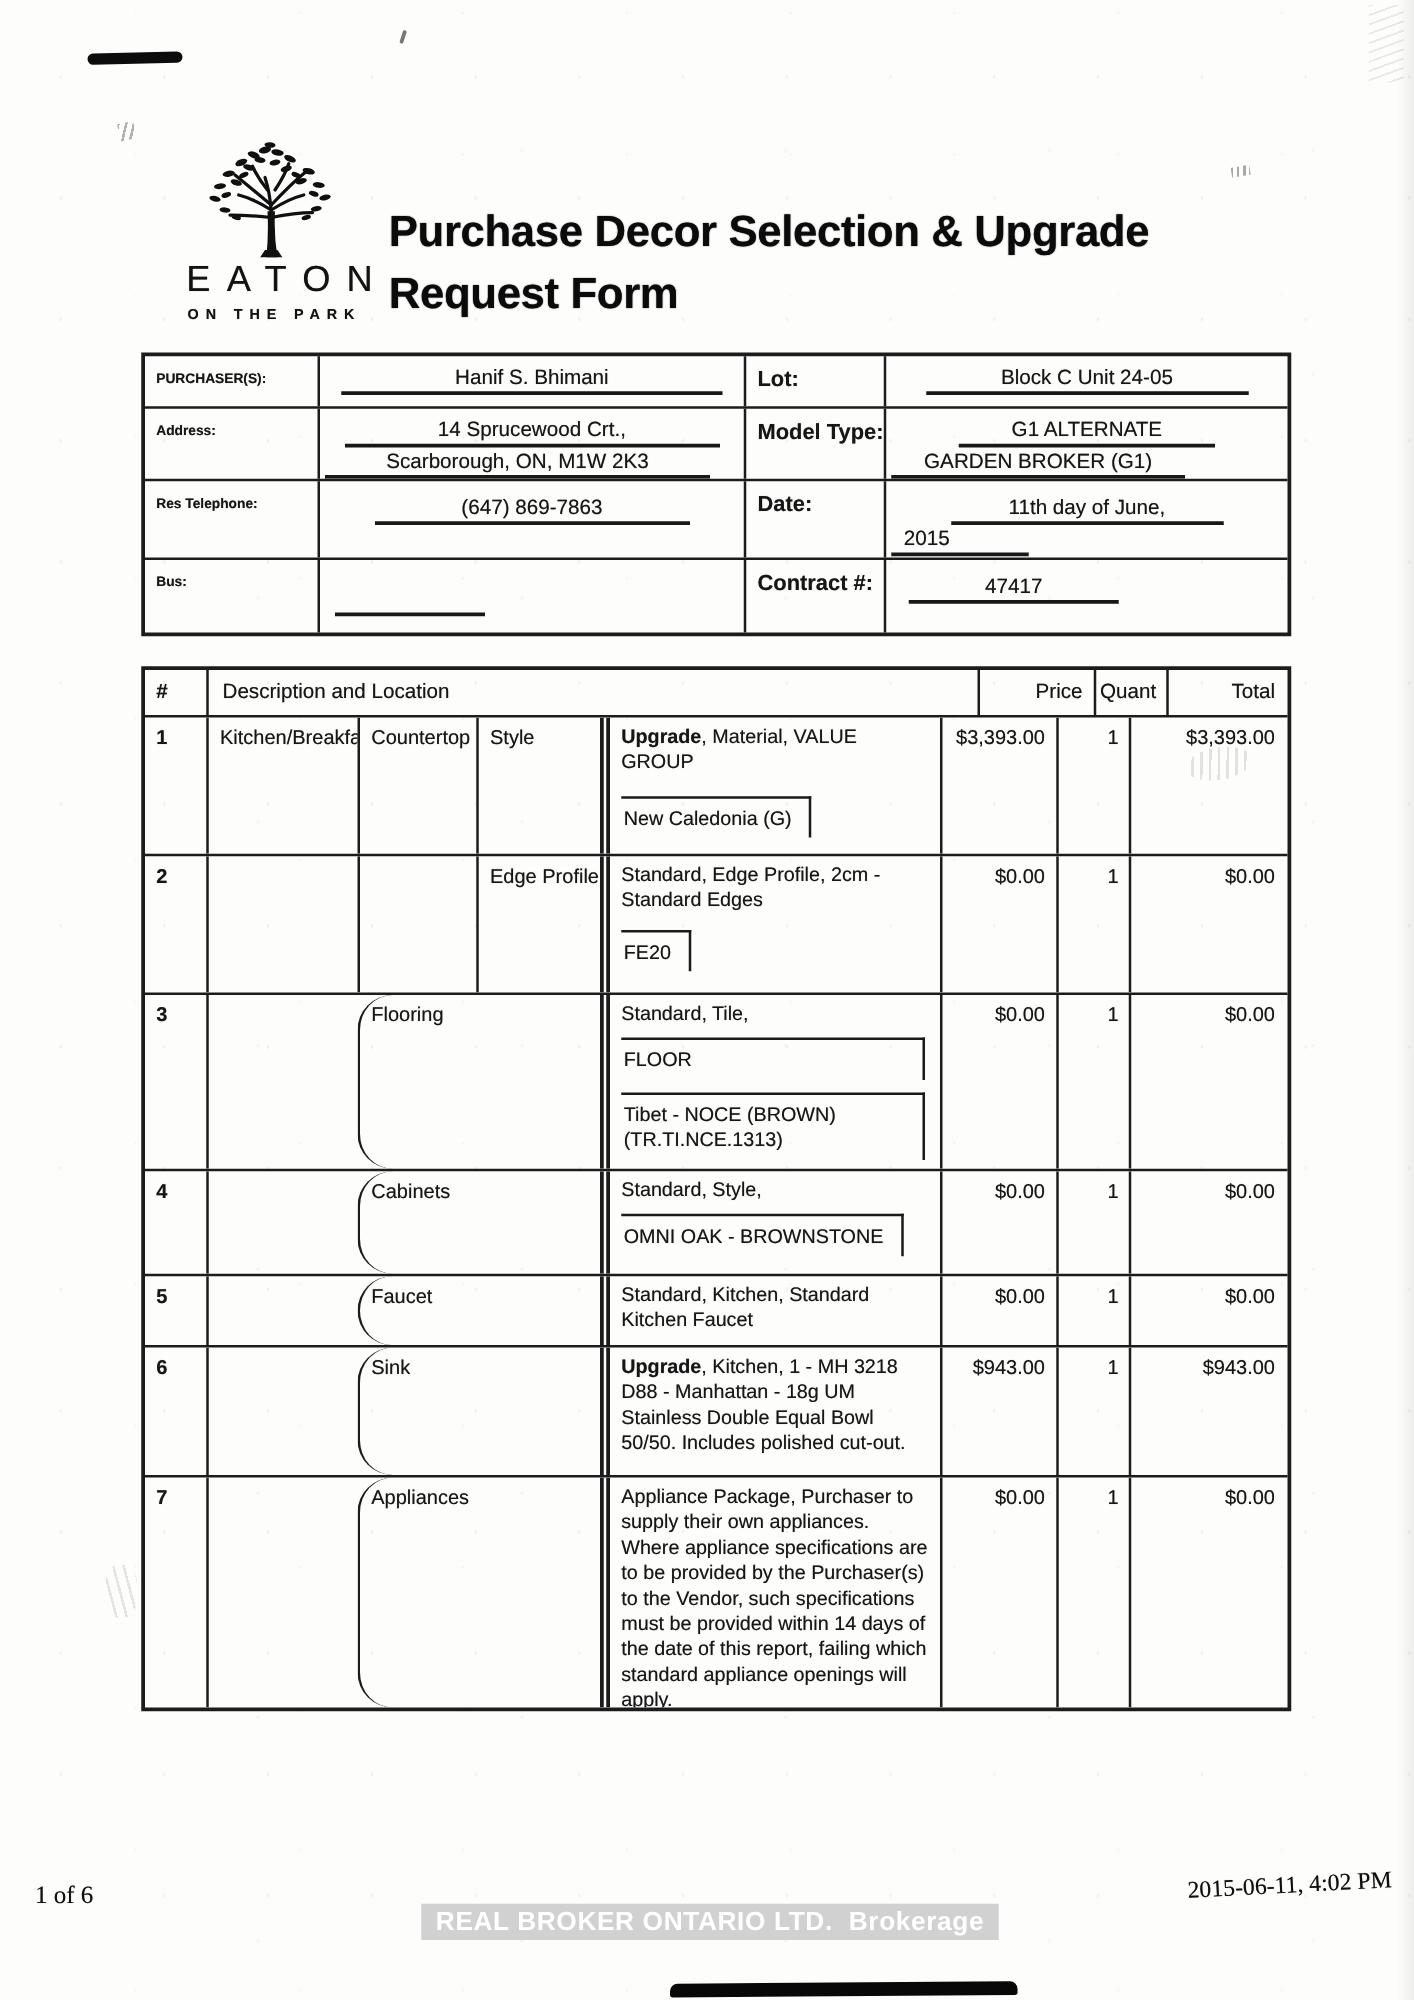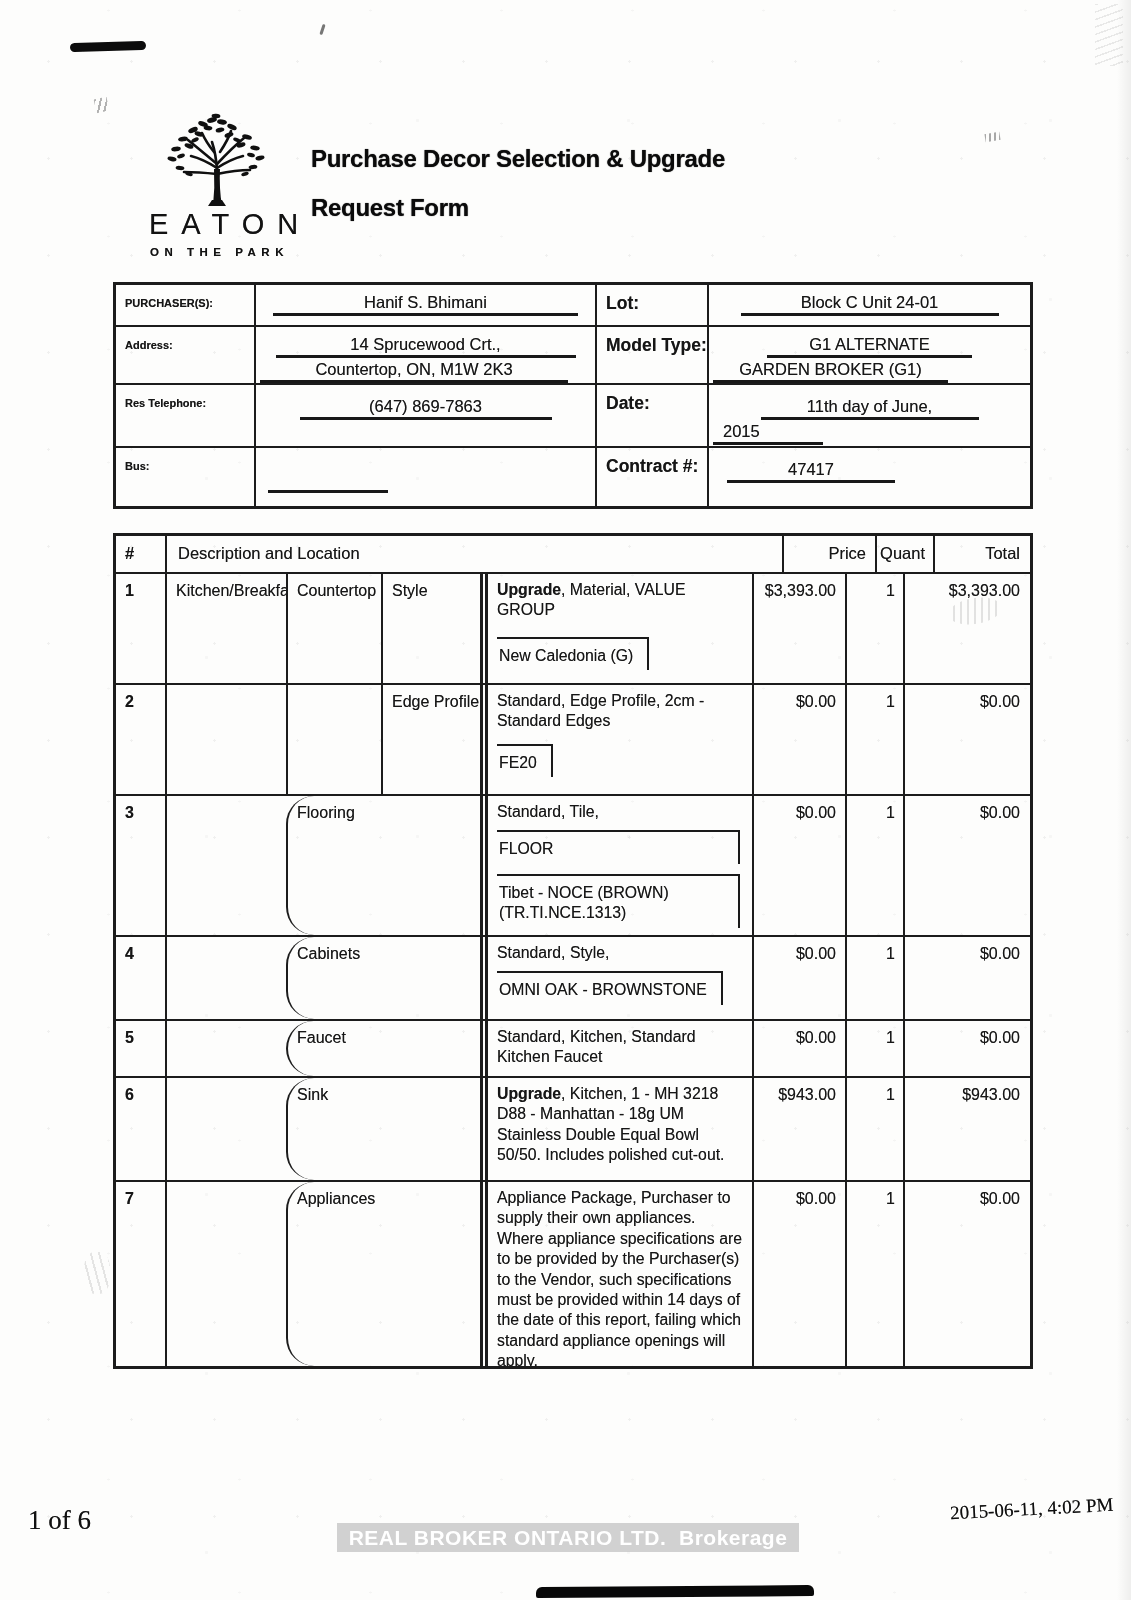--- a/index.html
+++ b/index.html
@@ -34,21 +34,21 @@
     background:repeating-linear-gradient(75deg,rgba(100,100,100,.32) 0 2px,transparent 2px 8px);}
   .art-corner{right:8px;top:4px;width:28px;height:62px;opacity:.55;
     background:repeating-linear-gradient(160deg,rgba(120,120,120,.28) 0 1.5px,transparent 1.5px 7px);}
   .art-bottombar{left:536px;top:1586px;width:278px;height:11px;background:#080808;border-radius:6px 6px 2px 2px;transform:rotate(-.4deg);}
 
   
   .logo{position:absolute;left:138px;top:112px;width:158px;text-align:center;}
   .logo svg{display:block;margin:0 auto;}
   .logo-name{font-size:29px;letter-spacing:13px;margin-left:11px;margin-top:2px;color:#121212;}
   .logo-tag{font-size:11.5px;font-weight:700;letter-spacing:5.5px;margin-left:5px;margin-top:5px;color:#121212;}
-  .title{position:absolute;left:311px;top:134px;width:720px;font-size:24px;font-weight:700;
+  .title{position:absolute;left:311px;top:161px;width:720px;font-size:35px;font-weight:700;
     line-height:49px;letter-spacing:-0.3px;color:#0b0b0b;text-shadow:0 0 1px rgba(0,0,0,.8);}
 
   
   .info-table{position:absolute;left:113px;top:282px;width:920px;box-sizing:border-box;
     border:3px solid #1c1c1c;}
   .irow{display:flex;border-top:2px solid #1c1c1c;box-sizing:border-box;}
   .irow:first-child{border-top:none;}
   .ic{box-sizing:border-box;border-left:2px solid #1c1c1c;padding:6px 0 0 9px;overflow:hidden;}
   .ic:first-child{border-left:none;}
   .ic.lbl{width:138px;font-weight:700;font-size:11px;line-height:24px;}
@@ -77,21 +77,21 @@
   .c-quant{width:58px;text-align:right;padding-right:8px;padding-left:0;}
   .c-total{flex:1;text-align:right;padding-right:10px;padding-left:0;}
   .th{font-weight:400;font-size:16.5px;}
   .th.c-num{font-weight:700;}
   .selbox{display:block;width:fit-content;border-top:2px solid #1a1a1a;border-right:2px solid #1a1a1a;
     padding:7px 14px 5px 2px;margin-top:12px;line-height:1.25;}
   .selbox-wide{width:243px;box-sizing:border-box;}
   .desc-text b{font-weight:700;}
 
   
-  .page-num{position:absolute;left:28px;top:1505px;font-family:"Liberation Serif","DejaVu Serif",serif;font-size:27px;color:#111;}
+  .page-num{position:absolute;left:28px;top:1505px;font-family:"Liberation Serif","DejaVu Serif",serif;font-size:20px;color:#111;}
   .watermark{position:absolute;left:337px;top:1523px;width:462px;height:29px;display:flex;align-items:center;justify-content:center;
     background:rgba(196,196,196,0.78);color:#ffffff;font-size:21px;font-weight:700;letter-spacing:.5px;white-space:pre;
     text-shadow:none;}
   .timestamp{position:absolute;left:950px;top:1498px;font-family:"Liberation Serif","DejaVu Serif",serif;
     font-size:19px;color:#0e0e0e;transform:rotate(-3deg);white-space:nowrap;}
 </style>
 </head>
 <body>
 
 <div class="page">
@@ -162,33 +162,33 @@
     <div class="irow" style="height:40px">
       <div class="ic lbl">PURCHASER(S):</div>
       <div class="ic val">
         <div class="vl">
             <span class="u" style="min-width:285px">Hanif S. Bhimani</span>
           </div>
       </div>
       <div class="ic lbl2">Lot:</div>
       <div class="ic val2">
         <div class="vl">
-            <span class="u" style="min-width:238px">Block C Unit 24-01</span>
+            <span class="u" style="min-width:238px">Block C Unit 24-05</span>
           </div>
       </div>
     </div>
 
     <div class="irow" style="height:58px">
       <div class="ic lbl">Address:</div>
       <div class="ic val">
         <div class="vl">
             <span class="u" style="min-width:280px">14 Sprucewood Crt.,</span>
           </div>
         <div class="vl left">
-            <span class="u" style="min-width:288px">Countertop, ON, M1W 2K3</span>
+            <span class="u" style="min-width:288px">Scarborough, ON, M1W 2K3</span>
           </div>
       </div>
       <div class="ic lbl2">Model Type:</div>
       <div class="ic val2">
         <div class="vl">
             <span class="u" style="min-width:185px">G1 ALTERNATE</span>
           </div>
         <div class="vl left">
             <span class="u" style="min-width:215px">GARDEN BROKER (G1)</span>
           </div>

